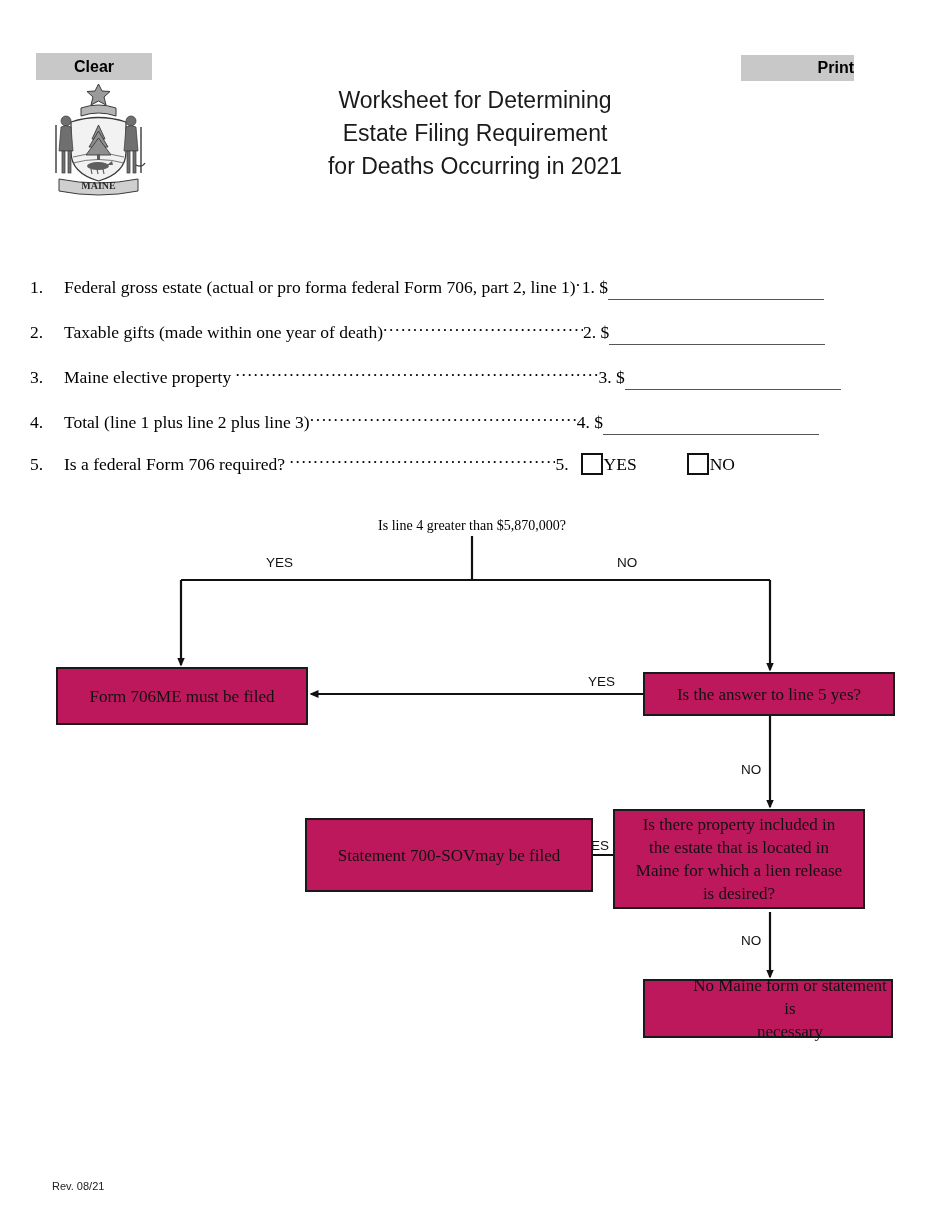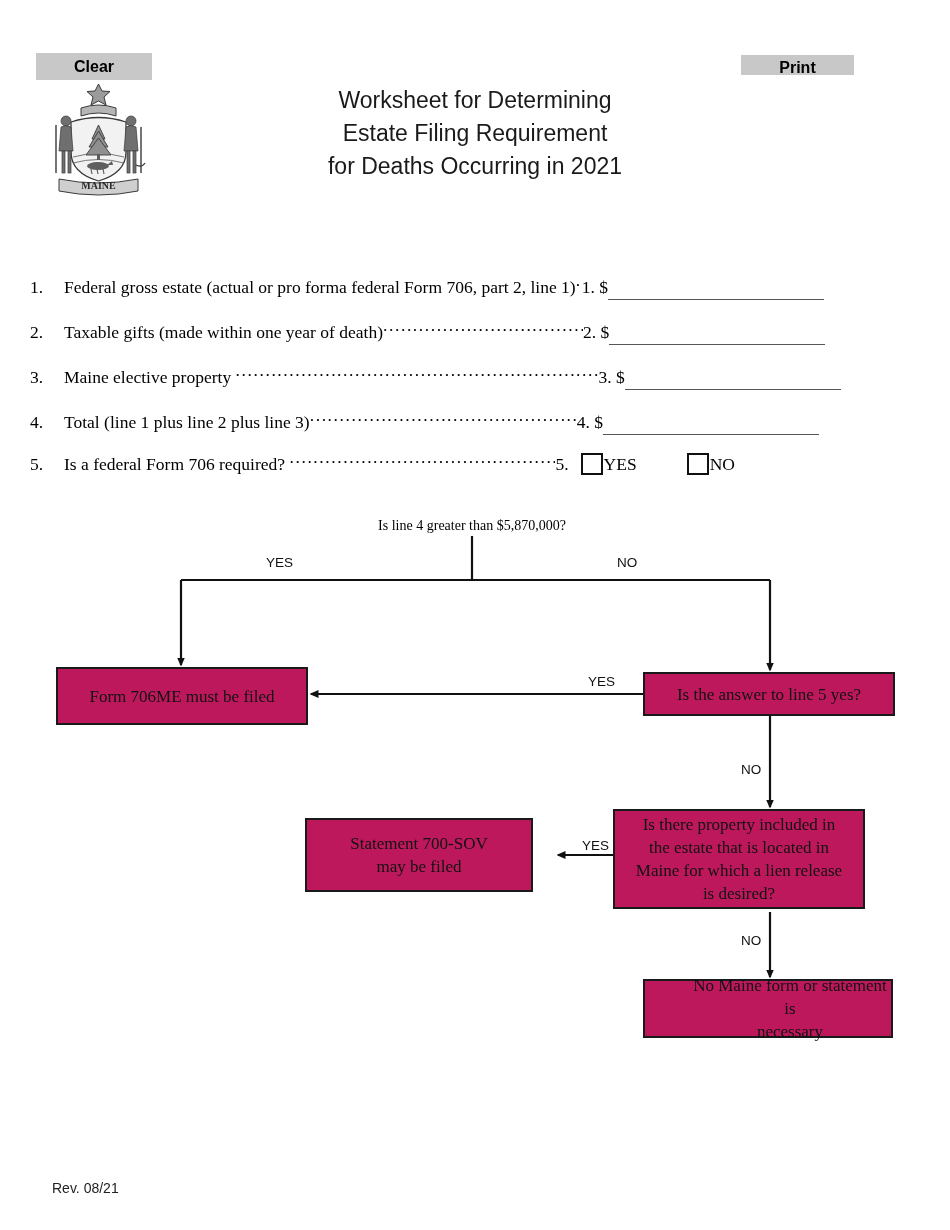--- a/index.html
+++ b/index.html
@@ -28,21 +28,21 @@
     font-family: "Liberation Sans", "DejaVu Sans", sans-serif;
     font-weight: bold;
     font-size: 16px;
     color: #000;
     text-align: center;
     line-height: 26px;
     padding: 0;
     cursor: pointer;
   }
   #clear-btn { left: 36px;  top: 29px; width: 116px; height: 27px; }
-  #print-btn { left: 741px; top: 31px; width: 113px; height: 20px; }
+  #print-btn { left: 741px; top: 31px; width: 113px; height: 26px; text-align: right; }
 
   
   #seal {
     position: absolute;
     left: 47px;
     top: 57px;
     width: 103px;
     height: 116px;
   }
 
@@ -165,34 +165,34 @@
   .edge-label {
     position: absolute;
     font-family: "Liberation Sans", "DejaVu Sans", sans-serif;
     font-size: 13.5px;
     color: #111;
     white-space: nowrap;
   }
 
   #box-706me  { left: 56px;  top: 643px; width: 252px; height: 58px; }
   #box-line5  { left: 643px; top: 648px; width: 252px; height: 44px; }
-  #box-sov    { left: 305px; top: 794px; width: 228px; height: 74px;
-                flex-direction: column; }
+  #box-sov    { left: 305px; top: 794px; width: 288px; height: 74px;
+                flex-direction: row; }
   #box-lien   { left: 613px; top: 785px; width: 252px; height: 100px;
                 flex-direction: column; }
   #box-none   { left: 643px; top: 955px; width: 250px; height: 59px;
                 flex-direction: column; padding-left: 44px; }
 
   
   #rev {
     position: absolute;
     left: 52px;
     top: 1156px;
     font-family: "Liberation Sans", "DejaVu Sans", sans-serif;
-    font-size: 14px;
+    font-size: 11px;
     color: #222;
   }
 </style>
 </head>
 <body>
 
 <div id="page">
 
   <button class="form-btn" id="clear-btn">Clear</button>
 

